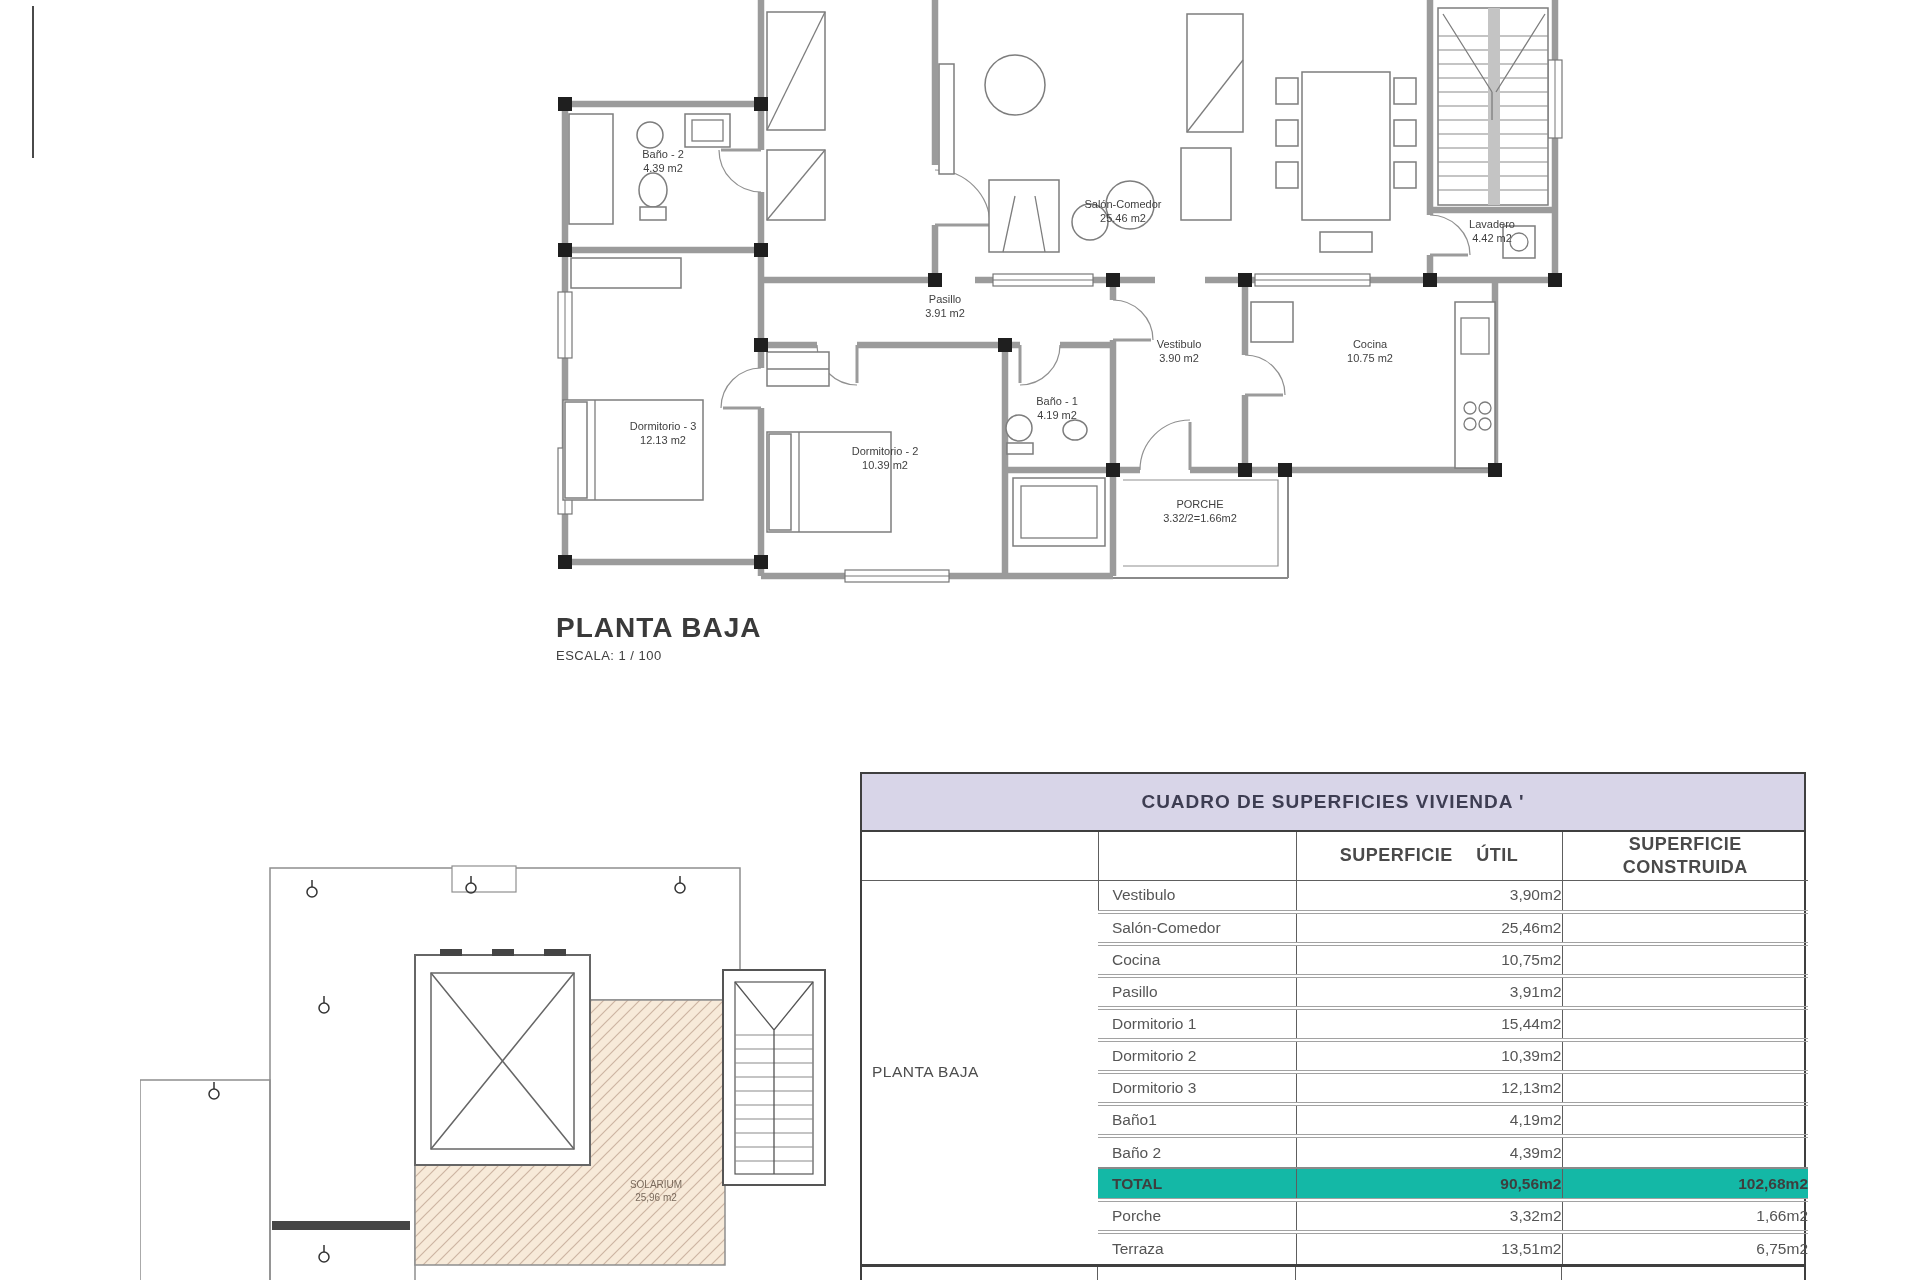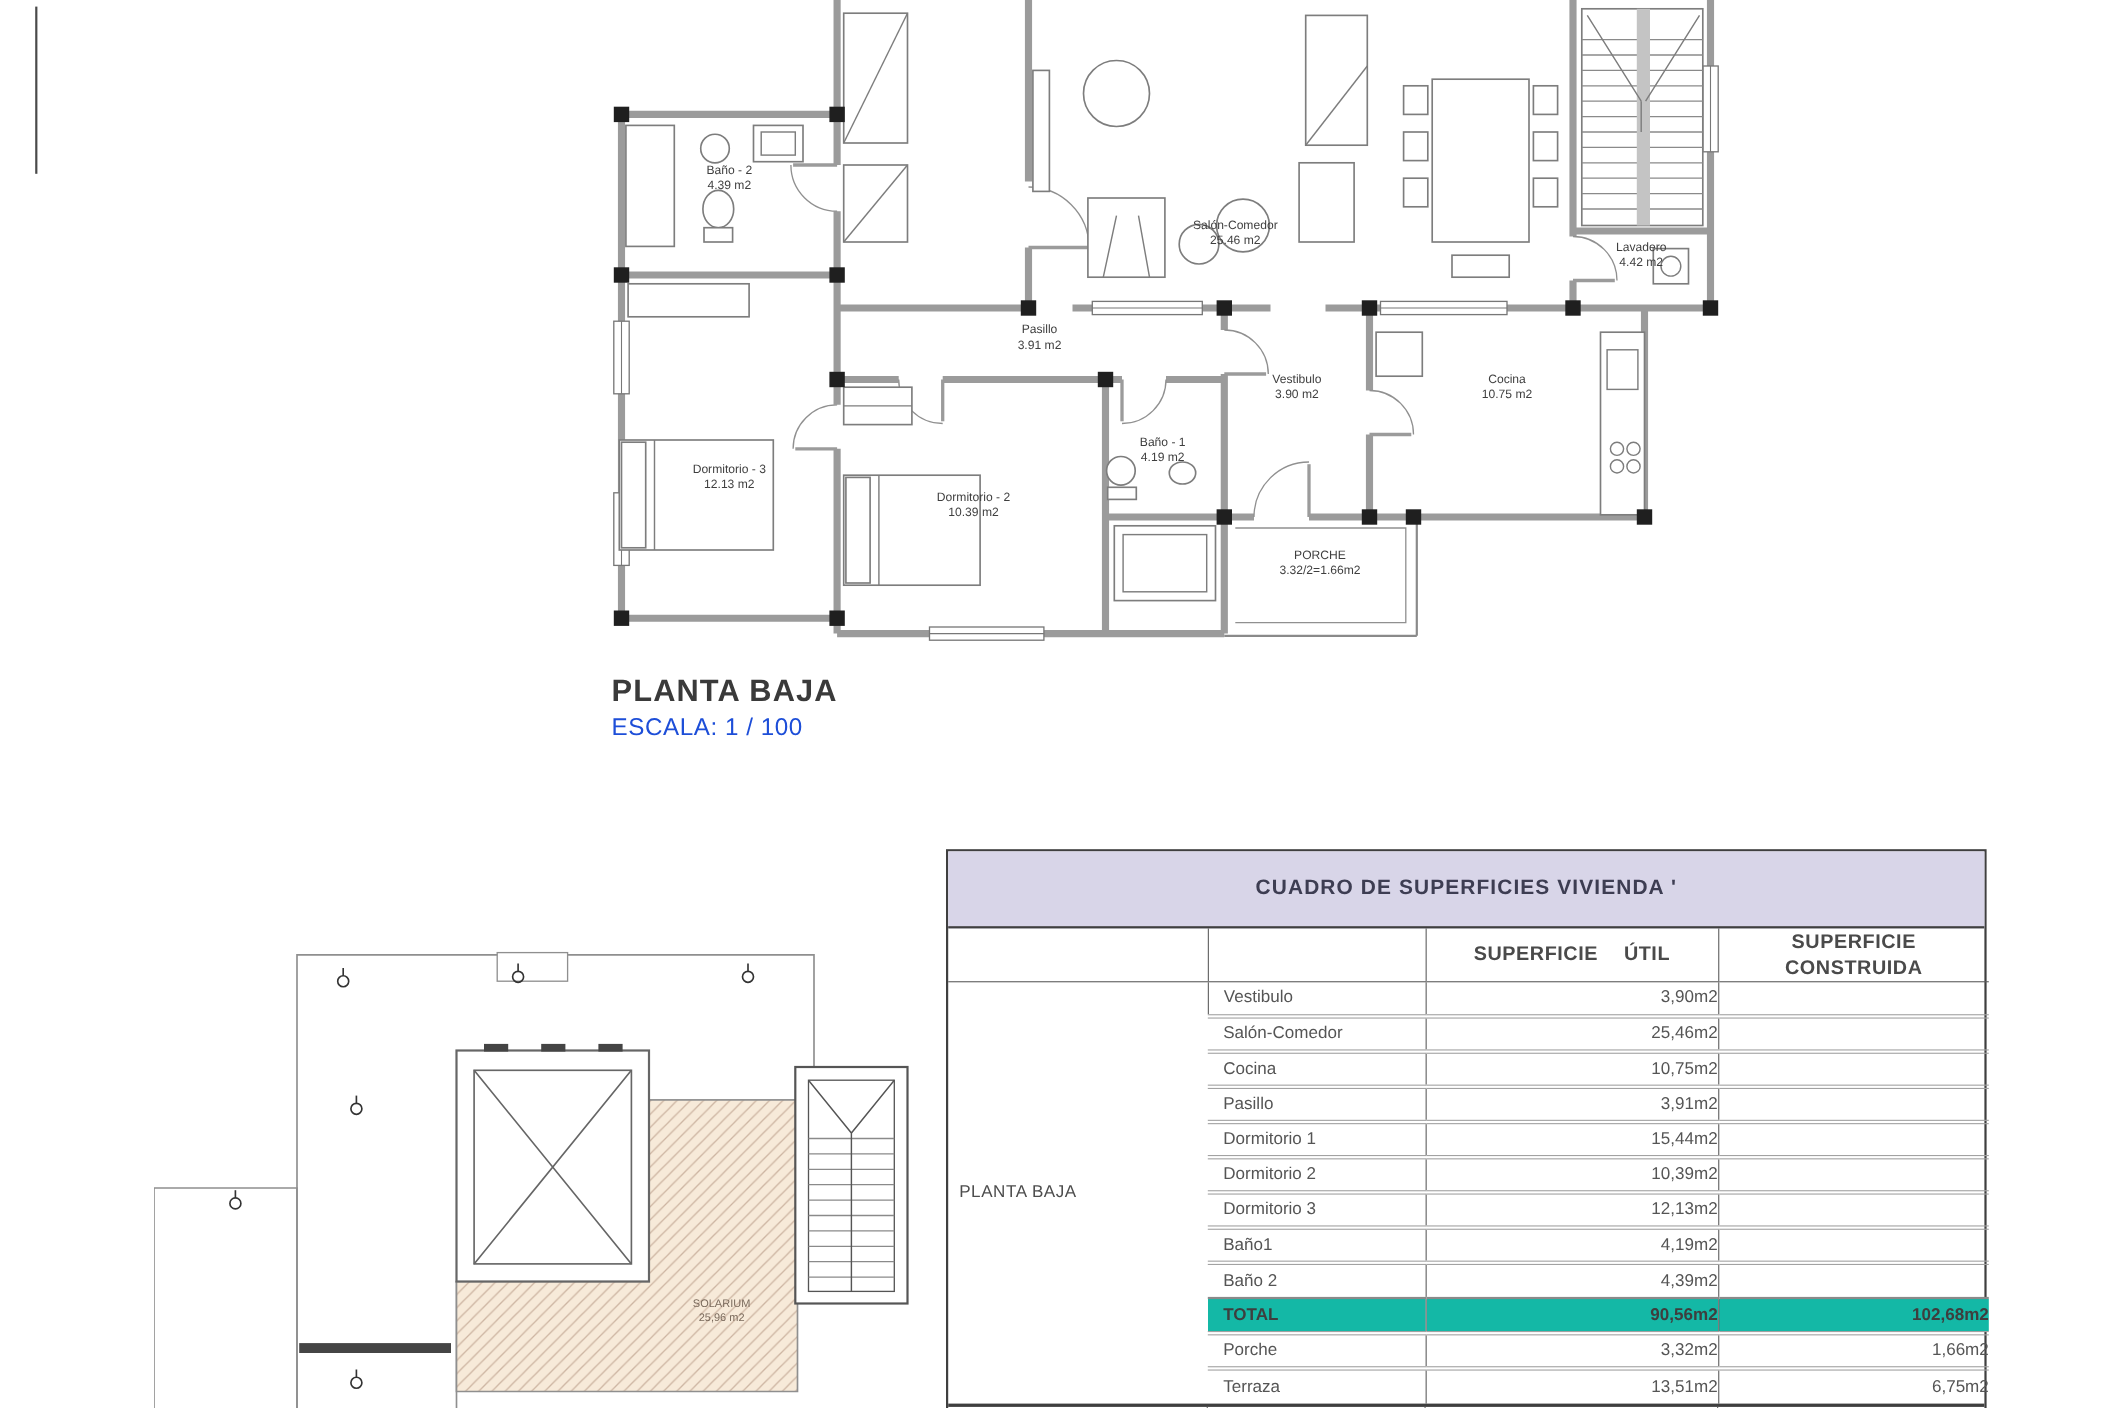--- a/index.html
+++ b/index.html
@@ -20,30 +20,30 @@
   .doorleaf{ stroke:#9b9b9b; stroke-width:3; fill:none; }
   .post   { fill:#1f1f1f; }
   .winbox { fill:#ffffff; stroke:#777; stroke-width:1.2; }
   .winln  { stroke:#777; stroke-width:1; }
   .tread  { stroke:#8a8a8a; stroke-width:1.2; }
   .plan-label { font:11px "Liberation Sans", sans-serif; fill:#3f3f3f; text-anchor:middle; }
 
   
   #plan-title-block { left:556px; top:612px; color:#3a3a3a; }
   #plan-title { font-size:28px; font-weight:bold; letter-spacing:1px; }
-  #plan-scale { font-size:22px; margin-top:4px; letter-spacing:.5px; color:#1d4ed8; }
+  #plan-scale { font-size:13px; margin-top:4px; letter-spacing:.5px; color:#404040; }
 
   
   #roofplan-wrap { left:140px; top:840px; width:760px; height:440px; }
   .roofedge { stroke:#8f8f8f; stroke-width:1.5; fill:none; }
   .solarium-label { font:10px "Liberation Sans", sans-serif; fill:#7a6a5c; text-anchor:middle; }
 
   
   #table-wrap { left:860px; top:772px; width:946px; border:2px solid #3f3f3f; background:#fff; }
-  #table-title { height:70px; background:#d8d5e8; border-bottom:2px solid #3f3f3f;
+  #table-title { height:58px; background:#d8d5e8; border-bottom:2px solid #3f3f3f;
                  display:flex; align-items:center; justify-content:center;
                  font-size:19px; font-weight:bold; color:#3d3d52; letter-spacing:1px; }
   table { width:100%; border-collapse:collapse; table-layout:fixed; }
   th, td { border-left:1.5px solid #5e5e5e; overflow:hidden; white-space:nowrap; }
   th:first-child, td:first-child { border-left:none; }
   thead th { height:48px; font-size:18px; font-weight:bold; color:#4a4a4a;
              text-align:center; letter-spacing:.5px; border-bottom:1.5px solid #5e5e5e; }
   th.col-util-h { word-spacing:18px; }
   th.col-cons-h { white-space:normal; line-height:1.25; padding:0 20px; }
   tbody td { height:32px; font-size:15.5px; color:#555; border-top:4px double #a2a2a2; }

